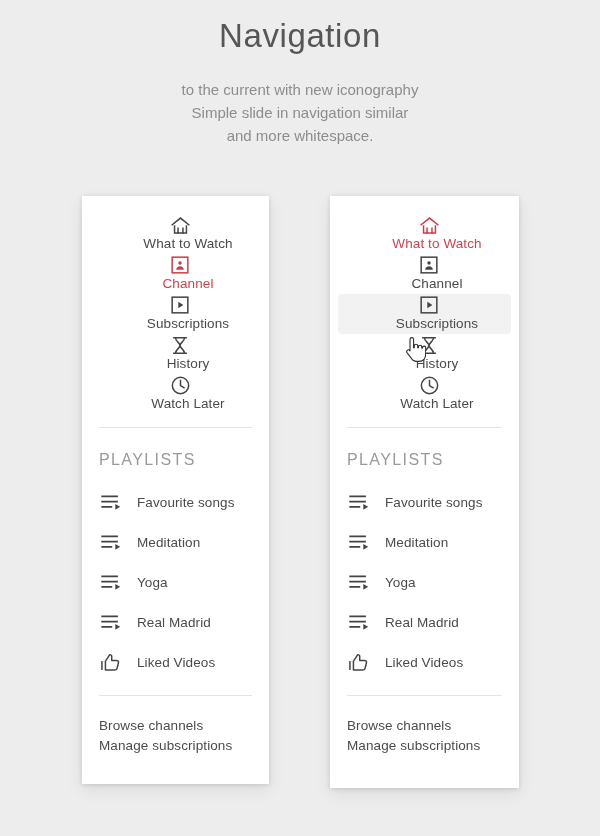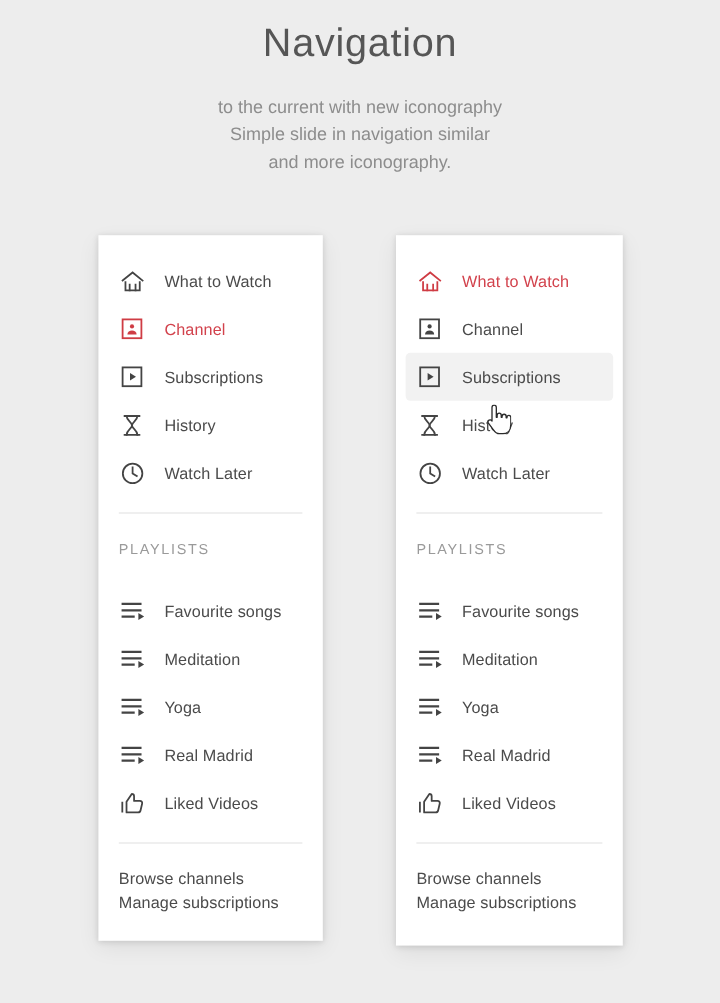--- a/index.html
+++ b/index.html
@@ -47,32 +47,32 @@
   }
   .nav-icon svg { display: block; }
   .nav-label {
     margin-left: 16px; font-size: 13.5px; color: #4b4b4b;
     letter-spacing: 0.1px; white-space: nowrap;
   }
   .nav-row.active .nav-label { color: #d2424c; }
   .nav-row.active .nav-icon { color: #cf3c44; }
 
   .group-main { margin-top: 4px; }
-  .group-main .nav-row { height: 40px; }
+  .group-main .nav-row { height: 40px; flex-direction: column; }
 
   
   .divider {
     height: 1px; background: #e4e4e4;
     margin: 13px 17px 0 17px;
   }
 
   
   .section-label {
-    font-size: 12px; color: #9a9a9a; letter-spacing: 1.4px;
-    margin: 23px 0 24px 17px; text-transform: uppercase;
+    font-size: 16px; color: #9a9a9a; letter-spacing: 1.4px;
+    margin: 23px 0 13px 17px; text-transform: uppercase;
   }
 
   
   .footer { margin: 20px 0 12px 17px; }
   .footer-link {
     font-size: 13.5px; color: #4b4b4b; line-height: 20px;
     letter-spacing: 0.1px; white-space: nowrap;
   }
 
   
@@ -81,21 +81,21 @@
 </head>
 <body>
 
 <div class="stage">
 
   <div class="header">
     <div class="page-title">Navigation</div>
     <div class="subtitle">
       <div>to the current with new iconography</div>
       <div>Simple slide in navigation similar</div>
-      <div>and more iconography.</div>
+      <div>and more whitespace.</div>
     </div>
   </div>
 
   <div class="card card-left" id="panel-left">
       <div class="card-inner">
         <div class="group-main">
           <div class="nav-row">
             <span class="nav-icon">
               <svg width="21" height="21" viewBox="0 0 24 24" fill="none" stroke="currentColor" stroke-width="1.7" stroke-linecap="square" stroke-linejoin="miter">
                 <path d="M2.5 11.2 12 3.5l9.5 7.7"></path>

